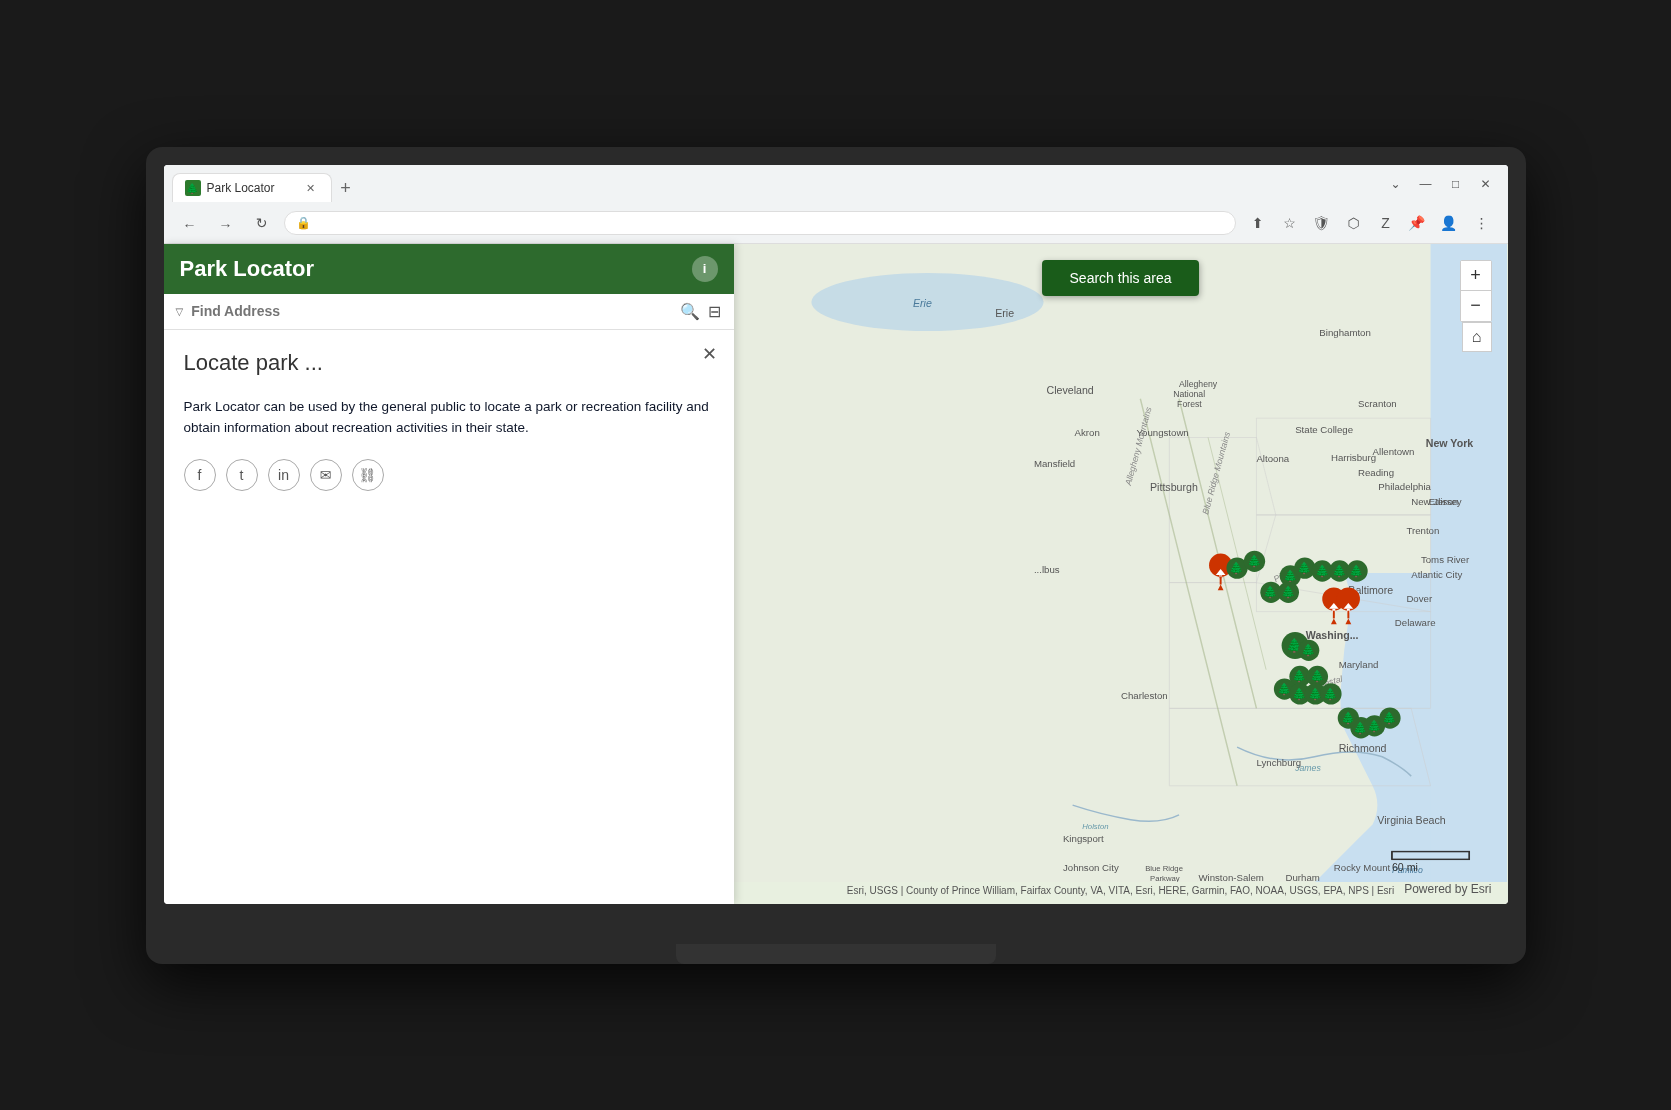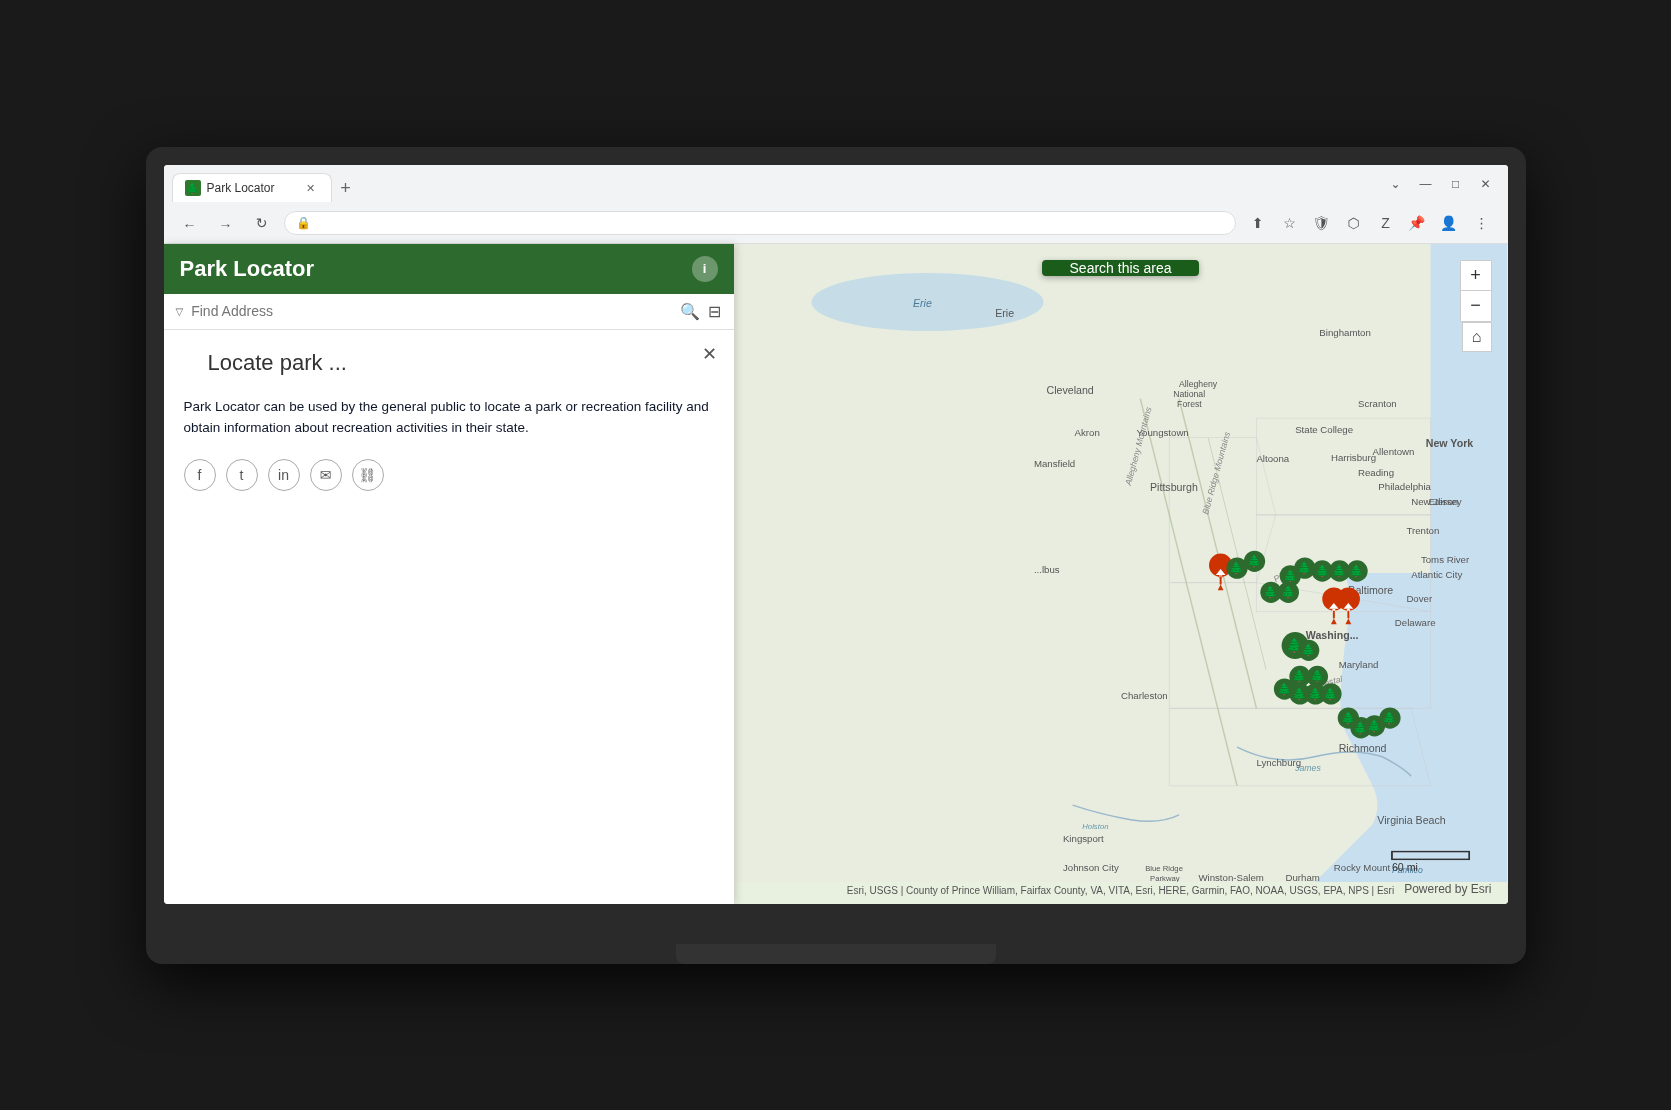--- a/index.html
+++ b/index.html
@@ -209,20 +209,21 @@
       color: #666;
       cursor: pointer;
     }
 
     .search-input {
       flex: 1;
       border: none;
       outline: none;
       font-size: 14px;
       color: #000000;
+      font-weight: bold;
     }
 
     .search-icon-btn {
       color: #555;
       cursor: pointer;
       font-size: 16px;
     }
 
     .filter-btn {
       color: #555;
@@ -248,21 +249,20 @@
       display: flex;
       align-items: center;
       justify-content: center;
     }
 
     .panel-title {
       font-size: 22px;
       color: #333;
       margin-bottom: 20px;
       font-weight: 400;
-      margin-left: 24px;
     }
 
     .panel-description {
       font-size: 13.5px;
       color: #0f172a;
       line-height: 1.6;
       margin-bottom: 16px;
     }
 
     .social-icons {
@@ -292,21 +292,21 @@
       background: #e8f0e0;
     }
 
     .search-this-area-btn {
       position: absolute;
       top: 16px;
       left: 50%;
       transform: translateX(-50%);
       background: #1a5c1a;
       color: white;
-      padding: 0 28px;
+      padding: 10px 28px;
       border: none;
       border-radius: 4px;
       font-size: 14px;
       cursor: pointer;
       font-weight: 500;
       z-index: 10;
       box-shadow: 0 2px 6px rgba(0,0,0,0.3);
     }
 
     .zoom-controls {

